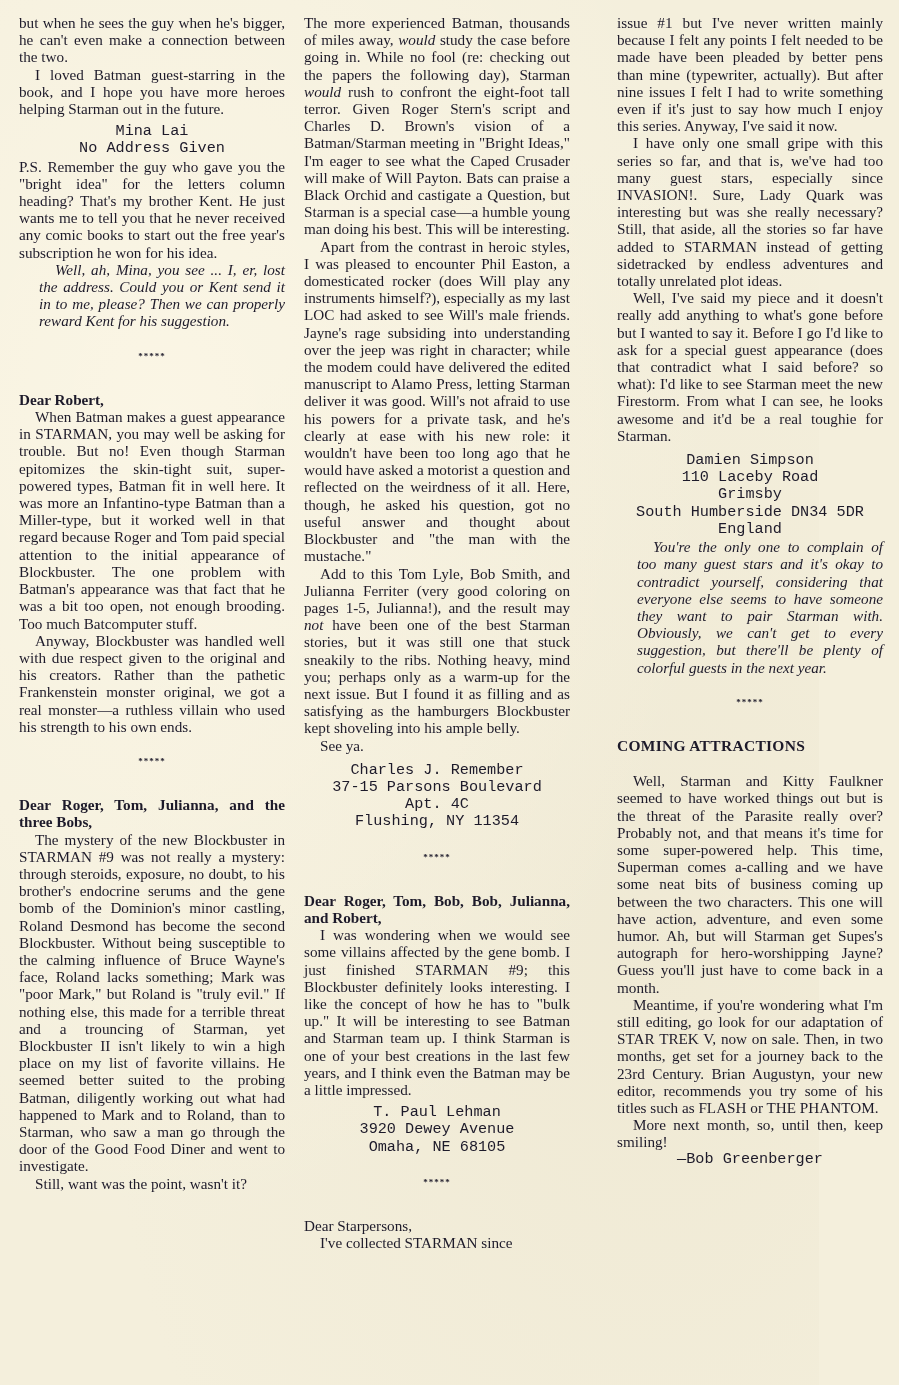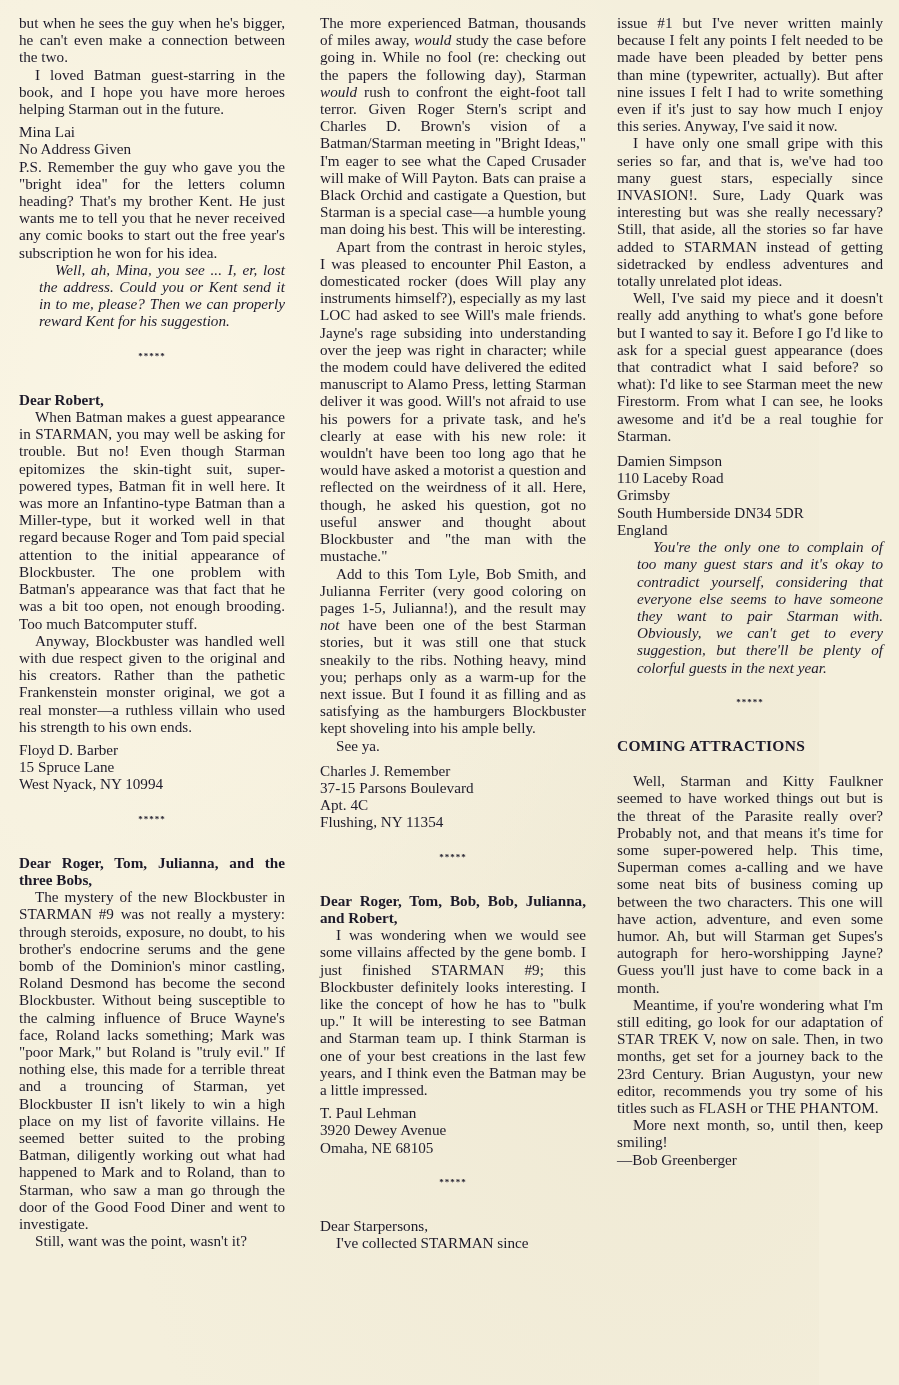--- a/index.html
+++ b/index.html
@@ -15,26 +15,26 @@
       radial-gradient(ellipse at 20% 30%, rgba(255,250,235,0.6), rgba(0,0,0,0) 60%),
       radial-gradient(ellipse at 80% 70%, rgba(235,228,205,0.5), rgba(0,0,0,0) 60%),
       #f4efdc;
   }
   .col {
     position: absolute; top: 14px; width: 266px;
     font-size: 15.2px; line-height: 17.2px;
     text-align: justify;
   }
   .col.c1 { left: 19px; }
-  .col.c2 { left: 320px; }
+  .col.c2 { left: 304px; }
   .col.c3 { left: 617px; }
   p { margin: 0; text-indent: 16px; }
   p.noind { text-indent: 0; }
   .salutation { text-indent: 0; font-weight: bold; }
-  .sig { text-align: left; text-indent: 0; }
+  .sig { text-align: center; text-indent: 0; font-family: Liberation Mono, monospace; }
   .sig div { line-height: 17.2px; }
   .reply { font-style: italic; margin-left: 20px; }
   .stars {
     text-align: center; font-size: 9px; letter-spacing: 1px;
     font-weight: bold; margin: 18px 0 26px 0; text-indent: 0;
   }
   .heading {
     text-align: left; font-weight: bold; font-size: 15.5px;
     letter-spacing: 0.3px; margin: 0 0 18px 0; text-indent: 0;
   }
@@ -51,25 +51,20 @@
       <div>Mina Lai</div>
       <div>No Address Given</div>
     </div>
     <p class="noind">P.S. Remember the guy who gave you the "bright idea" for the letters column heading? That's my brother Kent. He just wants me to tell you that he never received any comic books to start out the free year's subscription he won for his idea.</p>
     <p class="reply">Well, ah, Mina, you see ... I, er, lost the address. Could you or Kent send it in to me, please? Then we can properly reward Kent for his suggestion.</p>
     <div class="stars">*****</div>
 
     <p class="salutation">Dear Robert,</p>
     <p>When Batman makes a guest appearance in STARMAN, you may well be asking for trouble. But no! Even though Starman epitomizes the skin-tight suit, super-powered types, Batman fit in well here. It was more an Infantino-type Batman than a Miller-type, but it worked well in that regard because Roger and Tom paid special attention to the initial appearance of Blockbuster. The one problem with Batman's appearance was that fact that he was a bit too open, not enough brooding. Too much Batcomputer stuff.</p>
     <p>Anyway, Blockbuster was handled well with due respect given to the original and his creators. Rather than the pathetic Frankenstein monster original, we got a real monster—a ruthless villain who used his strength to his own ends.</p>
-    <div class="sig" style="margin-top:6px;">
-      <div>Floyd D. Barber</div>
-      <div>15 Spruce Lane</div>
-      <div>West Nyack, NY 10994</div>
-    </div>
     <div class="stars">*****</div>
 
     <p class="salutation">Dear Roger, Tom, Julianna, and the three Bobs,</p>
     <p>The mystery of the new Blockbuster in STARMAN #9 was not really a mystery: through steroids, exposure, no doubt, to his brother's endocrine serums and the gene bomb of the Dominion's minor castling, Roland Desmond has become the second Blockbuster. Without being susceptible to the calming influence of Bruce Wayne's face, Roland lacks something; Mark was "poor Mark," but Roland is "truly evil." If nothing else, this made for a terrible threat and a trouncing of Starman, yet Blockbuster II isn't likely to win a high place on my list of favorite villains. He seemed better suited to the probing Batman, diligently working out what had happened to Mark and to Roland, than to Starman, who saw a man go through the door of the Good Food Diner and went to investigate.</p>
     <p>Still, want was the point, wasn't it?</p>
   </div>
 
   <div class="col c2">
     <p class="noind"><span>The more experienced Batman, thousands of miles away, </span><em>would</em><span> study the case before going in. While no fool (re: checking out the papers the following day), Starman </span><em>would</em><span> rush to confront the eight-foot tall terror. Given Roger Stern's script and Charles D. Brown's vision of a Batman/Starman meeting in "Bright Ideas," I'm eager to see what the Caped Crusader will make of Will Payton. Bats can praise a Black Orchid and castigate a Question, but Starman is a special case—a humble young man doing his best. This will be interesting.</span></p>
     <p>Apart from the contrast in heroic styles, I was pleased to encounter Phil Easton, a domesticated rocker (does Will play any instruments himself?), especially as my last LOC had asked to see Will's male friends. Jayne's rage subsiding into understanding over the jeep was right in character; while the modem could have delivered the edited manuscript to Alamo Press, letting Starman deliver it was good. Will's not afraid to use his powers for a private task, and he's clearly at ease with his new role: it wouldn't have been too long ago that he would have asked a motorist a question and reflected on the weirdness of it all. Here, though, he asked his question, got no useful answer and thought about Blockbuster and "the man with the mustache."</p>

